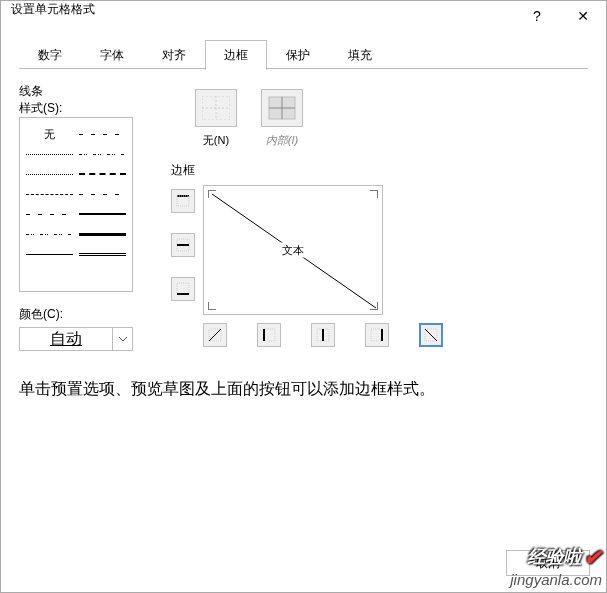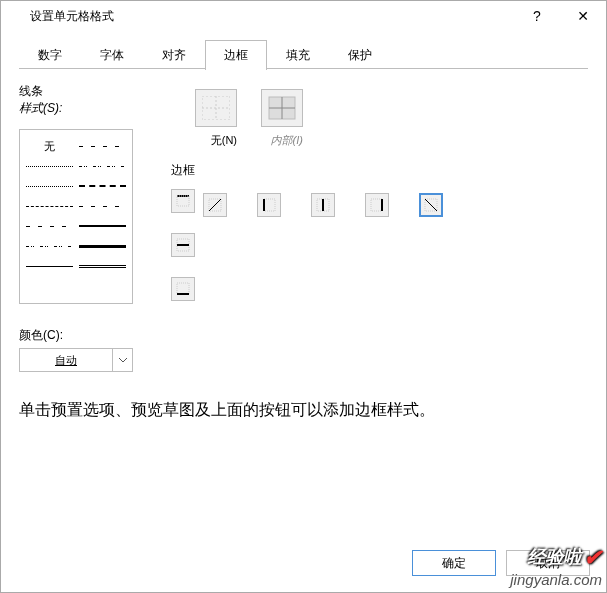--- a/index.html
+++ b/index.html
@@ -13,23 +13,21 @@
   .dialog {
     width: 607px;
     height: 593px;
     border: 1px solid #aaa;
     background: #fff;
     position: relative;
   }
   .titlebar {
     height: 30px;
     display: flex;
-    align-items: center;
     padding: 0 0 0 10px;
-    margin-left: 19px;
   }
   .titlebar .title { flex: 1; font-size: 12px; }
   .titlebar .tbtn {
     width: 46px;
     height: 30px;
     display: flex;
     align-items: center;
     justify-content: center;
     font-size: 14px;
   }
@@ -91,38 +89,38 @@
   }
   .ls.dashdotdot {
     background-image: linear-gradient(to right,#000 25%,transparent 25%,transparent 35%,#000 35%,#000 40%,transparent 40%,transparent 50%,#000 50%,#000 55%,transparent 55%);
     background-size: 14px 1px; height:1px;
   }
   .ls.thin1 { border-top: 1px solid #000; height:0; }
   .ls.med2 { border-top: 2px solid #000; height:0; }
   .ls.thick3 { border-top: 3px solid #000; height:0; }
   .ls.dbl { border-top: 1px solid #000; border-bottom: 1px solid #000; height:3px; }
   .ls.dashmed { border-top: 2px dashed #000; height:0; }
-  .color-row { margin-top: 23px; }
+  .color-row { margin-top: 14px; }
   .color-select {
     width: 114px; height: 24px;
     border: 1px solid #bdbdbd;
     display: flex;
     align-items: center;
     background: #fff;
   }
-  .color-select .csel-label { flex:1; text-align:center; font-size:11px;text-decoration:underline; }
+  .color-select .csel-label { flex:1; text-align:center; font-size:16px;text-decoration:underline; }
   .color-select .csel-drop {
     width: 20px; height: 22px;
     border-left: 1px solid #bdbdbd;
     display:flex; align-items:center; justify-content:center;
   }
   
   .rightcol { flex:1; padding-left: 12px; }
   .preset-row { display: flex; gap: 24px; margin-top: 6px; margin-left: 24px; }
-  .preset-item { display:flex; flex-direction:column; align-items:flex-end; gap:6px; }
+  .preset-item { display:flex; flex-direction:column; align-items:center; gap:6px; }
   .preset-btn {
     width: 42px; height: 38px;
     border: 1px solid #bdbdbd;
     background: #f0f0f0;
     display:flex; align-items:center; justify-content:center;
   }
   .preset-btn svg { display:block; }
   .preset-label { font-size: 11px; }
   .border-section-title { font-size:12px; margin-top:14px; margin-bottom:6px; }
   .border-area { display:flex; }
@@ -190,29 +188,29 @@
     <div class="title">设置单元格格式</div>
     <div class="tbtn">?</div>
     <div class="tbtn">✕</div>
   </div>
 
   <div class="tabs">
     <div class="tab">数字</div>
     <div class="tab">字体</div>
     <div class="tab">对齐</div>
     <div class="tab active">边框</div>
+    <div class="tab">保护</div>
     <div class="tab">填充</div>
-    <div class="tab">保护</div>
   </div>
 
   <div class="content">
 
     <div class="leftcol">
       <div class="section-title">线条</div>
-      <div style="margin-bottom:12px;font-style:italic;">样式(S):</div>
+      <div style="margin-bottom:0;">样式(S):</div>
       <div class="styles-box">
         <div class="style-item style-none">无</div>
         <div class="style-item">
             <span class="ls dashdot"></span>
           </div>
         <div class="style-item">
             <span class="ls dot1"></span>
           </div>
         <div class="style-item">
             <span class="ls dashdotdot"></span>
@@ -304,20 +302,30 @@
           </div>
           <div class="bbtn">
             <svg width="16" height="16">
                 <rect x="2" y="2" width="12" height="11" fill="none" stroke="#ccc" stroke-dasharray="1,1"></rect>
               <line x1="2" y1="13" x2="14" y2="13" stroke="#000" stroke-width="2"></line>
               </svg>
           </div>
         </div>
 
         <div>
+          <div class="preview-box">
+            <span class="corner tl"></span>
+            <span class="corner tr"></span>
+            <span class="corner bl"></span>
+            <span class="corner br"></span>
+            <svg class="diag">
+              <line x1="8" y1="8" x2="172" y2="122" stroke="#000" stroke-width="1"></line>
+            </svg>
+            <div class="sample-text">文本</div>
+          </div>
 
           <div class="border-botbtns">
             <div class="bbtn">
               <svg width="16" height="16">
                   <rect x="2" y="2" width="12" height="12" fill="none" stroke="#ccc" stroke-dasharray="1,1"></rect>
                 <line x1="2" y1="14" x2="14" y2="2" stroke="#000"></line>
                 </svg>
             </div>
             <div class="bbtn">
               <svg width="16" height="16">
@@ -345,21 +353,20 @@
             </div>
           </div>
         </div>
       </div>
     </div>
   </div>
 
   <div class="hint" style="margin-left:18px;">单击预置选项、预览草图及上面的按钮可以添加边框样式。</div>
 
   <div class="buttons">
-    <div class="btn primary">确定</div>
     <div class="btn">取消</div>
   </div>
 
   <div class="watermark">
     <div class="wm1">
       <span>经验啦</span>
         <span class="check">✔</span>
     </div>
     <div class="wm2">jingyanla.com</div>
   </div>

